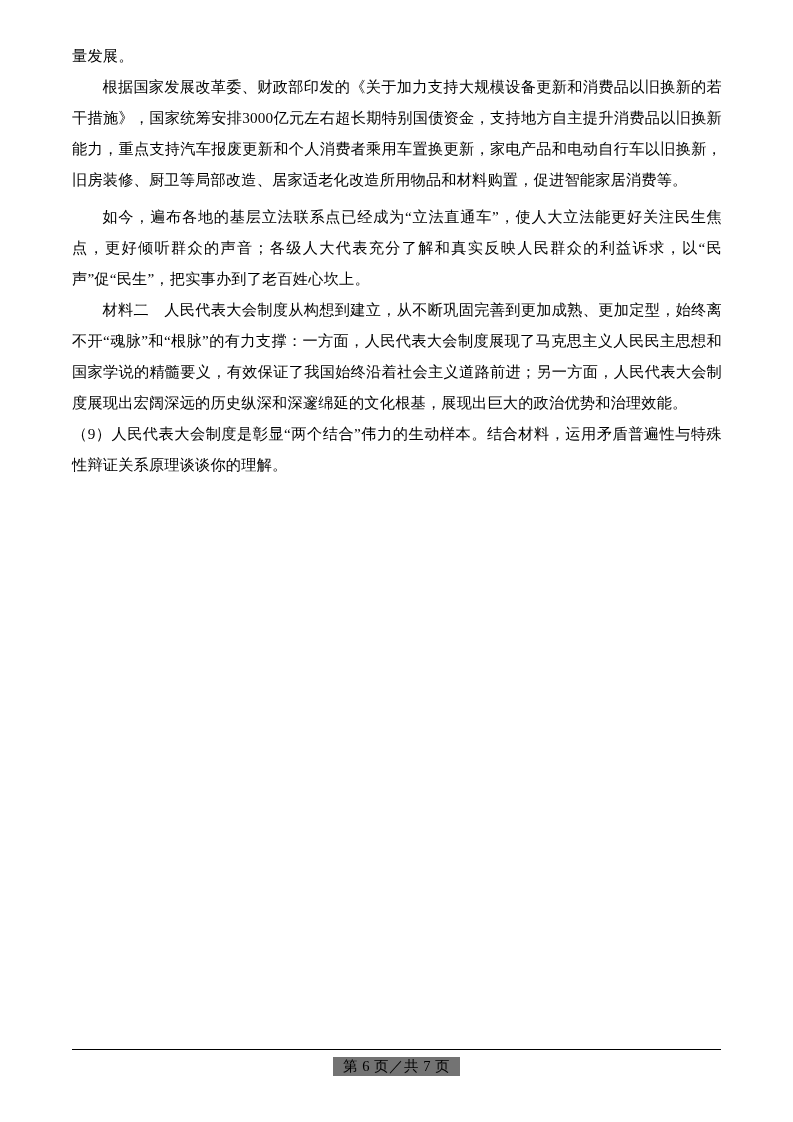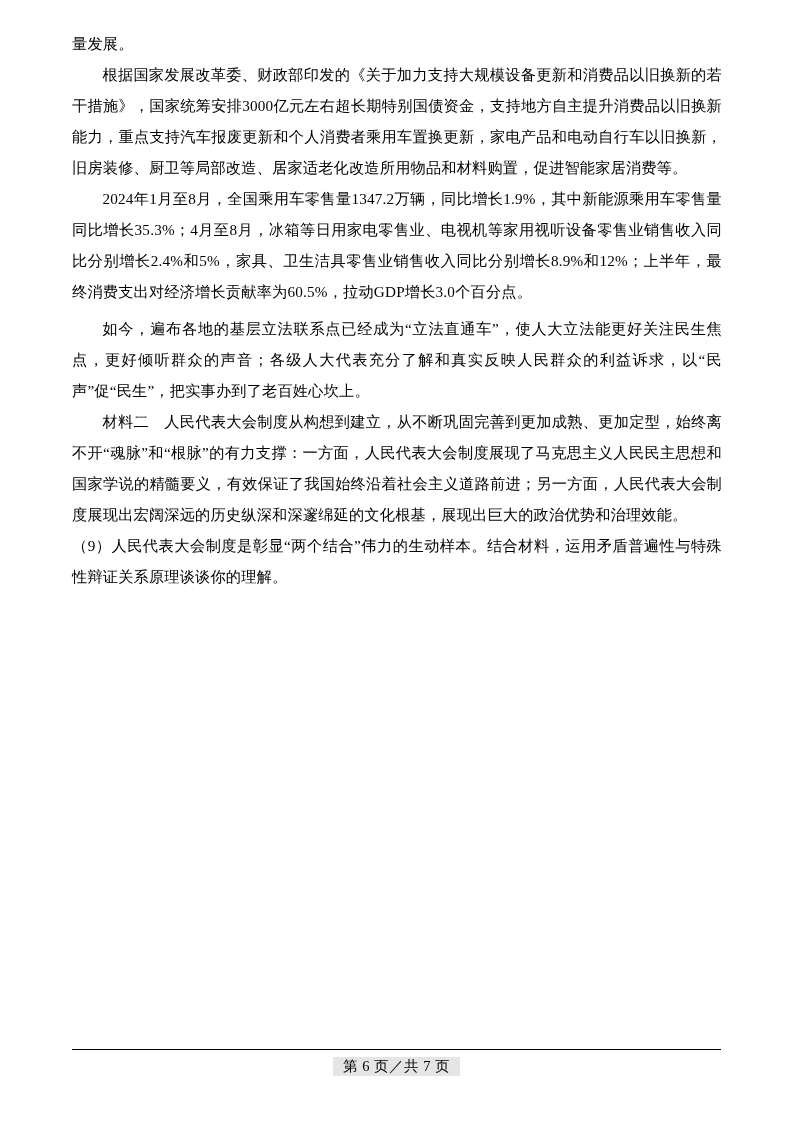--- a/index.html
+++ b/index.html
@@ -16,21 +16,21 @@
     width: 793px;
     height: 1122px;
     margin: 0 auto;
     background: #ffffff;
     box-sizing: border-box;
     overflow: hidden;
   }
   .content {
     position: absolute;
     left: 72px;
-    top: 28px;
+    top: 40px;
     width: 650px;
   }
   p {
     margin: 0;
     font-size: 15.2px;
     line-height: 31px;
     text-align: justify;
     text-justify: inter-ideograph;
     letter-spacing: 0.2px;
   }
@@ -59,32 +59,31 @@
     position: absolute;
     left: 72px;
     right: 72px;
     bottom: 72px;
     border-top: 1px solid #000000;
     height: 0;
   }
   .footer-text {
     position: relative;
     display: inline-block;
-    background: #e5e5e5;
+    background: #737373;
     padding: 0 10px;
   }
 </style>
 </head>
 <body>
 
 <div class="page">
   <div class="content">
     <p class="noindent">量发展。</p>
     <p class="indent2">根据国家发展改革委、财政部印发的《关于加力支持大规模设备更新和消费品以旧换新的若干措施》，国家统筹安排3000亿元左右超长期特别国债资金，支持地方自主提升消费品以旧换新能力，重点支持汽车报废更新和个人消费者乘用车置换更新，家电产品和电动自行车以旧换新，旧房装修、厨卫等局部改造、居家适老化改造所用物品和材料购置，促进智能家居消费等。</p>
-    <p class="indent2">2024年1月至8月，全国乘用车零售量1347.2万辆，同比增长1.9%，其中新能源乘用车零售量同比增长35.3%；4月至8月，冰箱等日用家电零售业、电视机等家用视听设备零售业销售收入同比分别增长2.4%和5%，家具、卫生洁具零售业销售收入同比分别增长8.9%和12%；上半年，最终消费支出对经济增长贡献率为60.5%，拉动GDP增长3.0个百分点。</p>
     <div class="gap-sm"></div>
     <p class="indent2">如今，遍布各地的基层立法联系点已经成为“立法直通车”，使人大立法能更好关注民生焦点，更好倾听群众的声音；各级人大代表充分了解和真实反映人民群众的利益诉求，以“民声”促“民生”，把实事办到了老百姓心坎上。</p>
     <p class="indent2">材料二　人民代表大会制度从构想到建立，从不断巩固完善到更加成熟、更加定型，始终离不开“魂脉”和“根脉”的有力支撑：一方面，人民代表大会制度展现了马克思主义人民民主思想和国家学说的精髓要义，有效保证了我国始终沿着社会主义道路前进；另一方面，人民代表大会制度展现出宏阔深远的历史纵深和深邃绵延的文化根基，展现出巨大的政治优势和治理效能。</p>
     <p class="noindent">（9）人民代表大会制度是彰显“两个结合”伟力的生动样本。结合材料，运用矛盾普遍性与特殊性辩证关系原理谈谈你的理解。</p>
     <div class="gap-sm"></div>
   </div>
 
   <div class="footer-line"></div>
   <div class="footer">
     <span class="footer-text">第 6 页／共 7 页</span>

